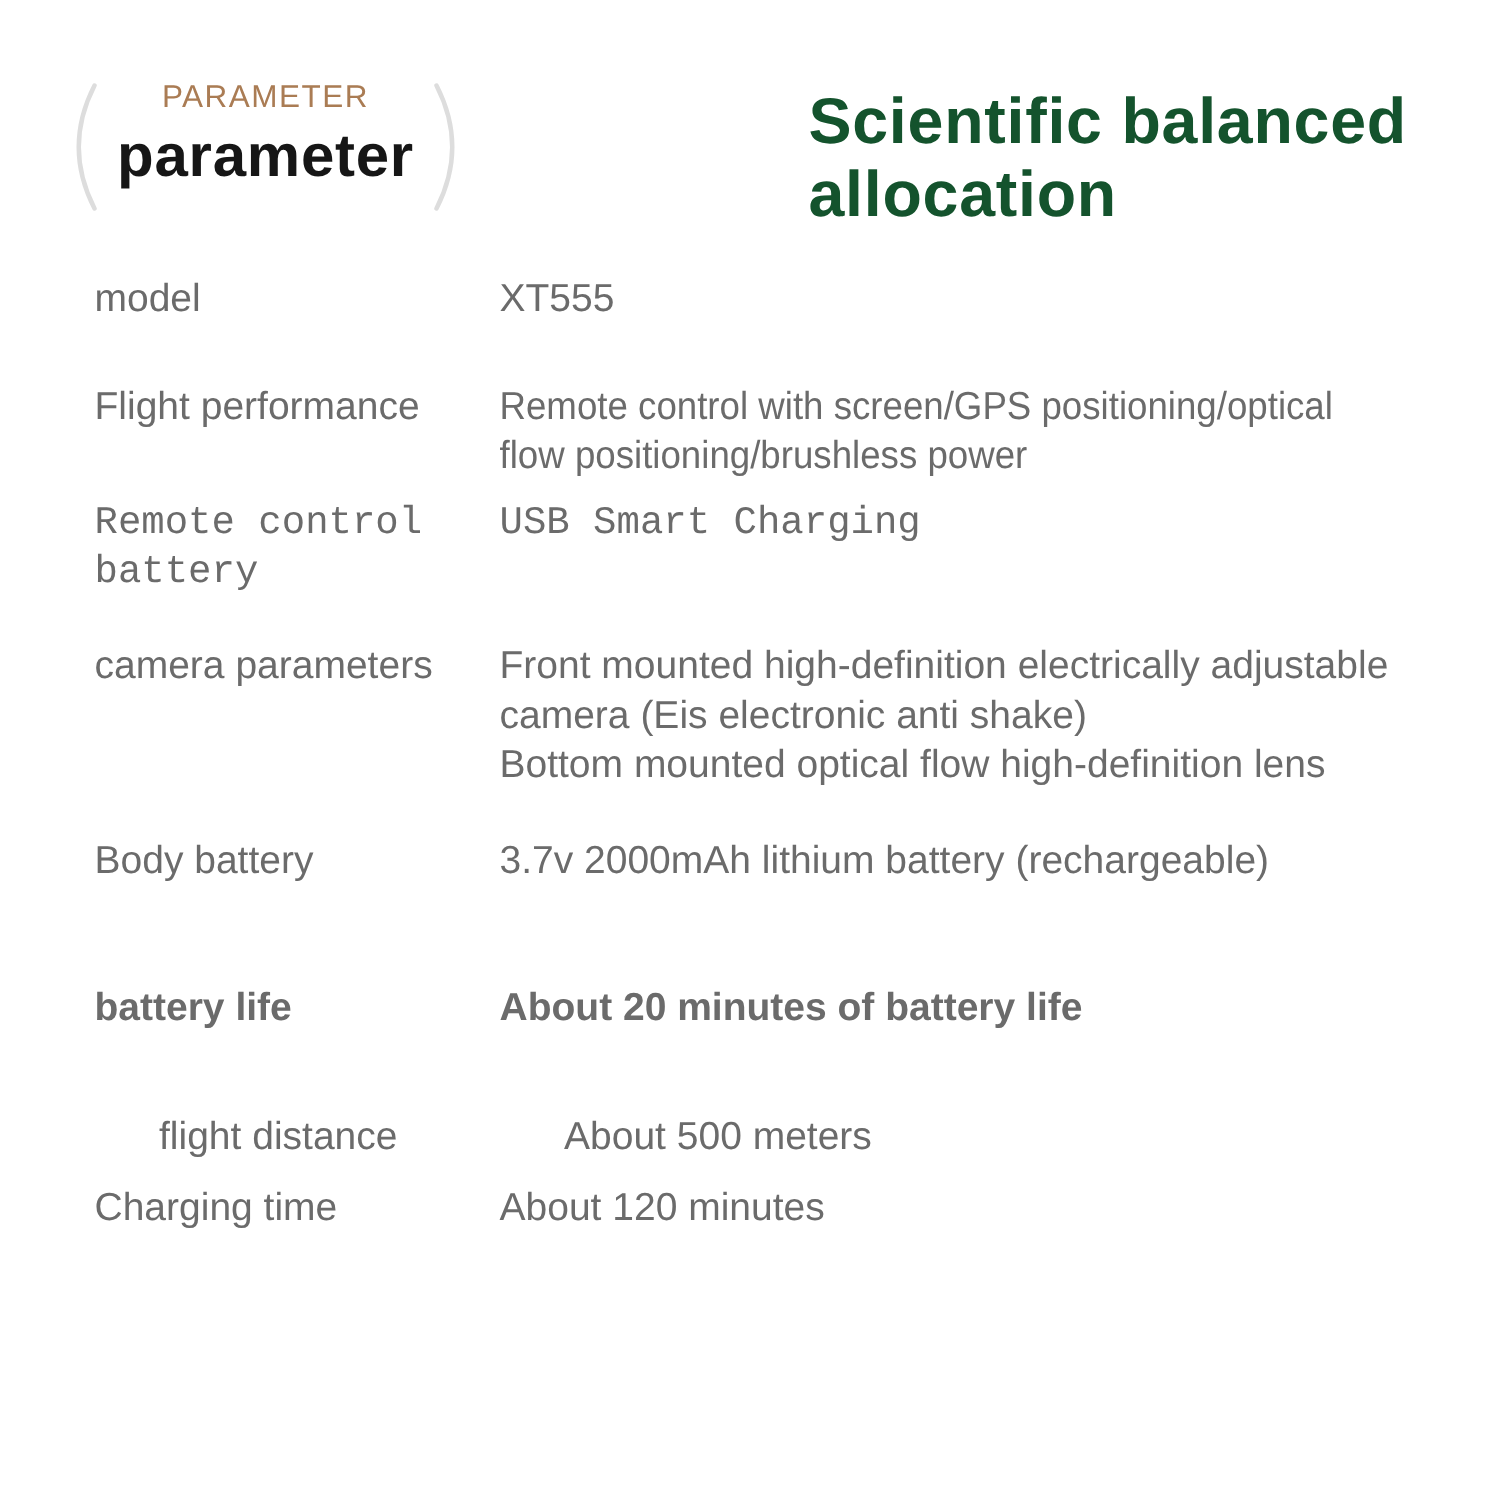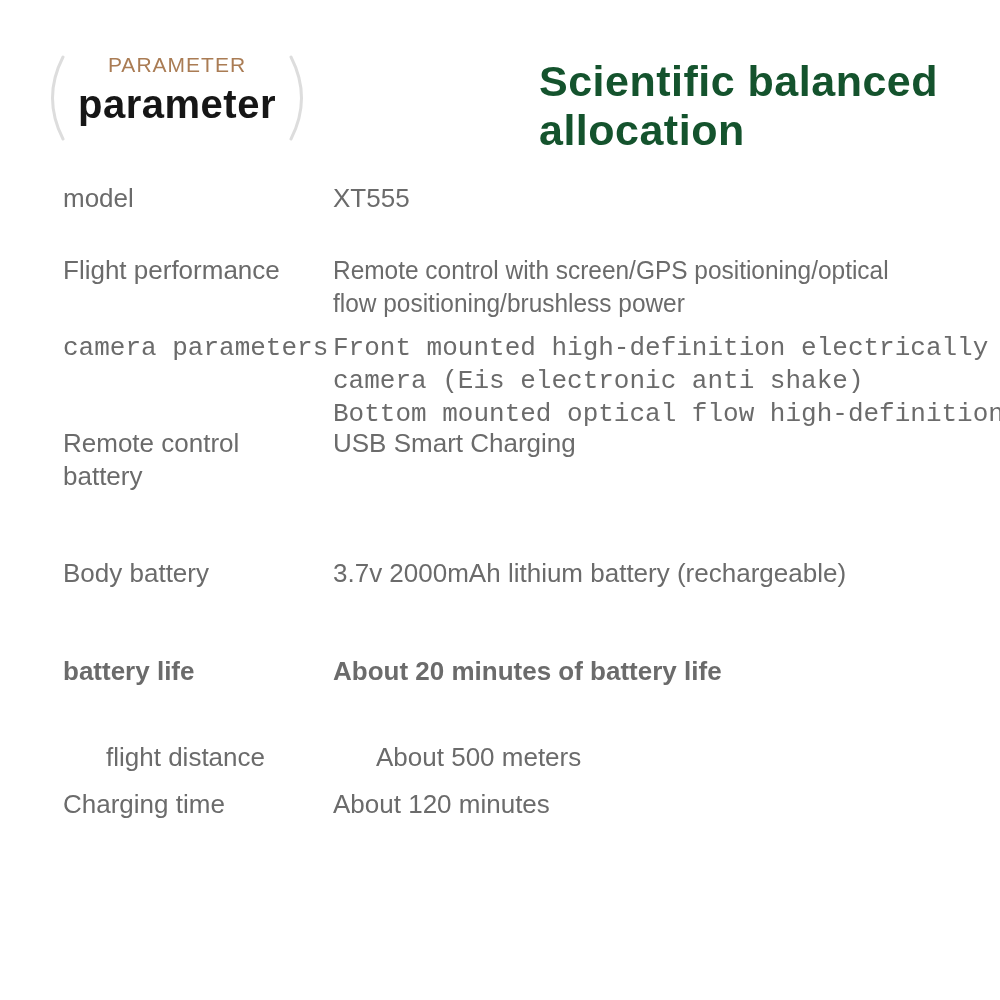--- a/index.html
+++ b/index.html
@@ -126,30 +126,30 @@
     </div>
 
 
     <div class="spec-row">
       <div class="spec-label">Flight performance</div>
       <div class="spec-value">Remote control with screen/GPS positioning/optical
 flow positioning/brushless power</div>
     </div>
 
     <div class="spec-row">
+      <div class="spec-label">Remote control
+battery</div>
+      <div class="spec-value">USB Smart Charging</div>
+    </div>
+
+    <div class="spec-row">
       <div class="spec-label">camera parameters</div>
       <div class="spec-value">Front mounted high-definition electrically adjustable
 camera (Eis electronic anti shake)
 Bottom mounted optical flow high-definition lens</div>
-    </div>
-
-    <div class="spec-row">
-      <div class="spec-label">Remote control
-battery</div>
-      <div class="spec-value">USB Smart Charging</div>
     </div>
 
     <div class="spec-row">
       <div class="spec-label">Body battery</div>
       <div class="spec-value">3.7v 2000mAh lithium battery (rechargeable)</div>
     </div>
 
     <div class="spec-row">
       <div class="spec-label">battery life</div>
       <div class="spec-value">About 20 minutes of battery life</div>

